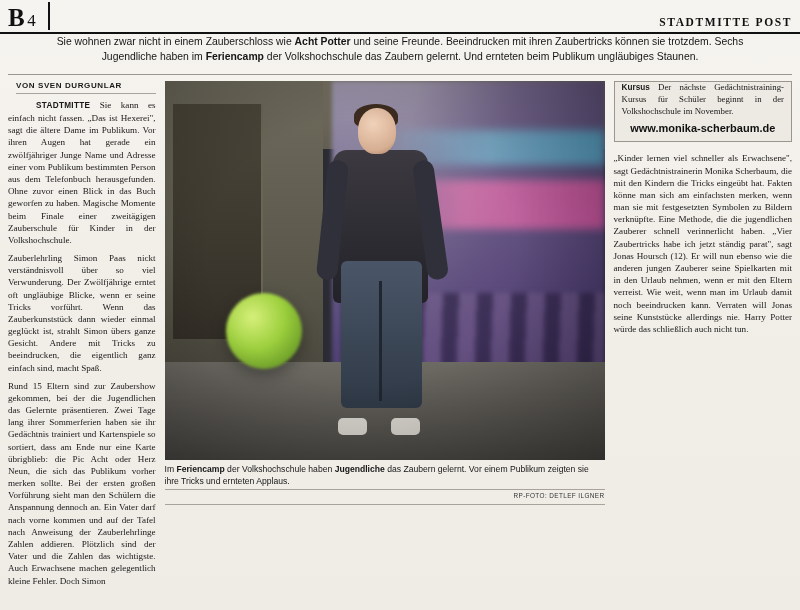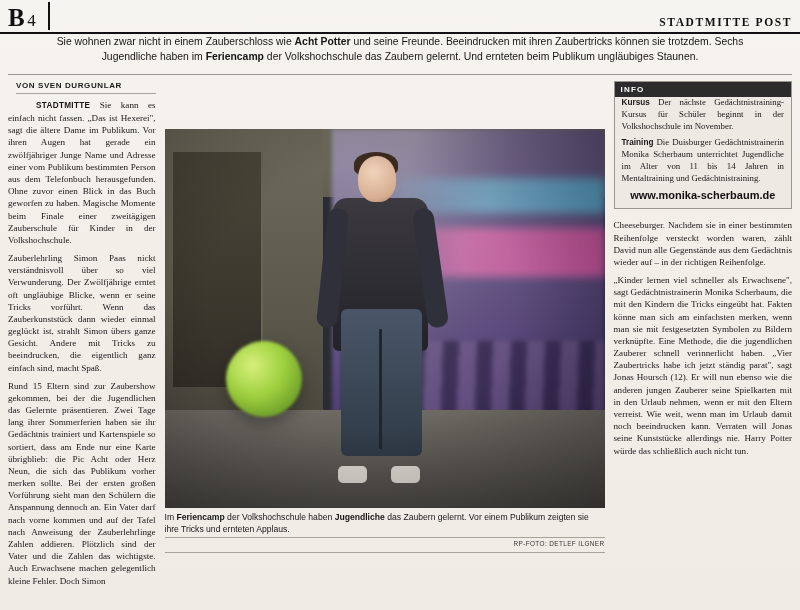--- a/index.html
+++ b/index.html
@@ -134,21 +134,21 @@
   }
   p.body .dateline {
     font-family: "Liberation Sans", sans-serif;
     font-weight: bold;
     font-size: 8.2px;
     letter-spacing: 0.3px;
     margin-left: 28px;
   }
 
   
-  .photo-wrap { position: relative; margin-top: 48px; }
+  .photo-wrap { position: relative; }
   .photo {
     position: relative;
     width: 440px;
     height: 379px;
     overflow: hidden;
     background: #2b2b33;
   }
   .ph-wallL {
     position: absolute; left: 0; top: 0; width: 36%; height: 100%;
     background: linear-gradient(180deg, #6e6a5c 0%, #5d5a4d 45%, #3d3b33 100%);
@@ -367,23 +367,20 @@
         </div>
         <div class="photo-caption">
           <span>Im </span><b>Feriencamp</b><span> der Volkshochschule haben </span><b>Jugendliche</b><span> das Zaubern gelernt. Vor einem Publikum zeigten sie ihre Tricks und ernteten Applaus.</span>
         </div>
         <div class="photo-credit">RP-FOTO: DETLEF ILGNER</div>
       </div>
     </div>
 
     <div class="col col-right">
       <div class="infobox">
-        <div class="infobox-head">INFO</div>
         <p><b>Kursus</b><span> Der nächste Gedächtnistraining-Kursus für Schüler beginnt in der Volkshochschule im November.</span></p>
-        <p><b>Training</b><span> Die Duisburger Gedächtnistrainerin Monika Scherbaum unterrichtet Jugendliche im Alter von 11 bis 14 Jahren in Mentaltraining und Gedächtnistraining.</span></p>
         <div class="weblink">www.monika-scherbaum.de</div>
       </div>
-      <p class="body">Cheeseburger. Nachdem sie in einer bestimmten Reihenfolge versteckt worden waren, zählt David nun alle Gegenstände aus dem Gedächtnis wieder auf – in der richtigen Reihenfolge.</p>
       <p class="body">„Kinder lernen viel schneller als Erwachsene", sagt Gedächtnistrainerin Monika Scherbaum, die mit den Kindern die Tricks eingeübt hat. Fakten könne man sich am einfachsten merken, wenn man sie mit festgesetzten Symbolen zu Bildern verknüpfte. Eine Methode, die die jugendlichen Zauberer schnell verinnerlicht haben. „Vier Zaubertricks habe ich jetzt ständig parat", sagt Jonas Hoursch (12). Er will nun ebenso wie die anderen jungen Zauberer seine Spielkarten mit in den Urlaub nehmen, wenn er mit den Eltern verreist. Wie weit, wenn man im Urlaub damit noch beeindrucken kann. Verraten will Jonas seine Kunststücke allerdings nie. Harry Potter würde das schließlich auch nicht tun.</p>
     </div>
   </div>
 
 </div>
 
 </body></html>

